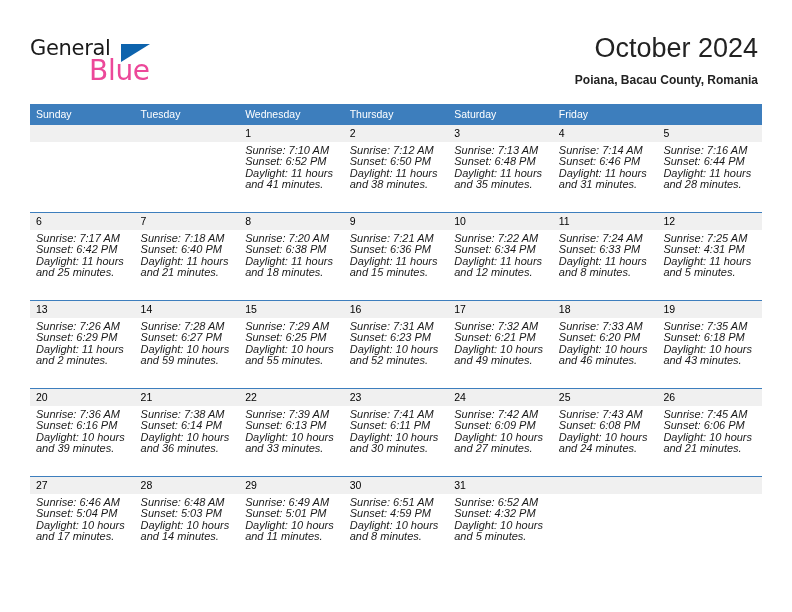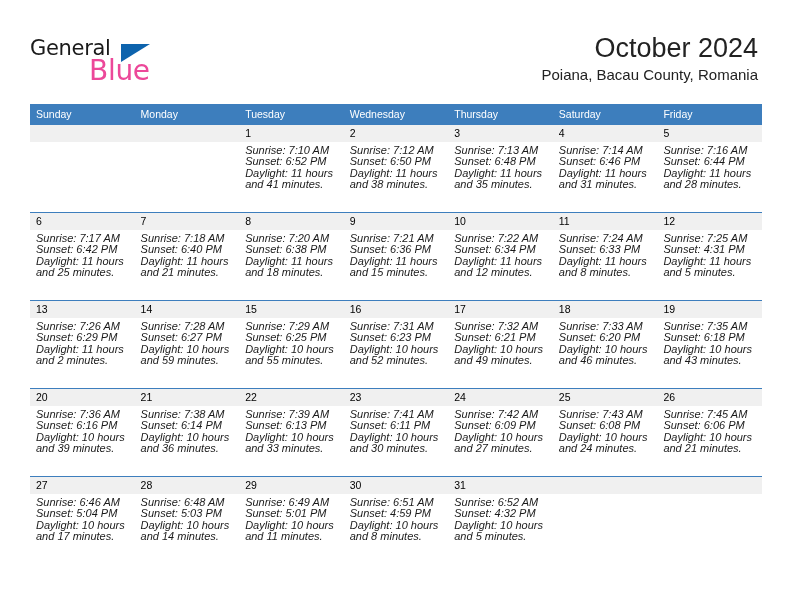--- a/index.html
+++ b/index.html
@@ -72,24 +72,25 @@
     text-align: right;
   }
   .month-title {
     font-size: 27px;
     color: #222222;
     font-weight: 400;
     line-height: 32px;
     white-space: nowrap;
   }
   .location-subtitle {
-    font-size: 15px;
+    font-size: 12px;
     color: #222222;
-    font-weight: 400;
+    font-weight: 700;
     line-height: 22px;
+    margin-top: 5px;
     white-space: nowrap;
   }
 
   
   .calendar {
     position: absolute;
     left: 30px;
     top: 104px;
     width: 732px;
   }
@@ -165,21 +166,20 @@
     <div class="title-block">
       <div class="month-title">October 2024</div>
       <div class="location-subtitle">Poiana, Bacau County, Romania</div>
     </div>
 
   </div>
 
   <div class="calendar">
     <div class="weekday-row" id="weekday-row">
         <div class="weekday-cell">Sunday</div>
-        <div class="weekday-cell">Monday</div>
         <div class="weekday-cell">Tuesday</div>
         <div class="weekday-cell">Wednesday</div>
         <div class="weekday-cell">Thursday</div>
         <div class="weekday-cell">Saturday</div>
         <div class="weekday-cell">Friday</div>
       </div>
     <div id="weeks-container">
         <div class="week-row">
           <div class="day-cell empty">
             <div class="day-number-bar"></div>

